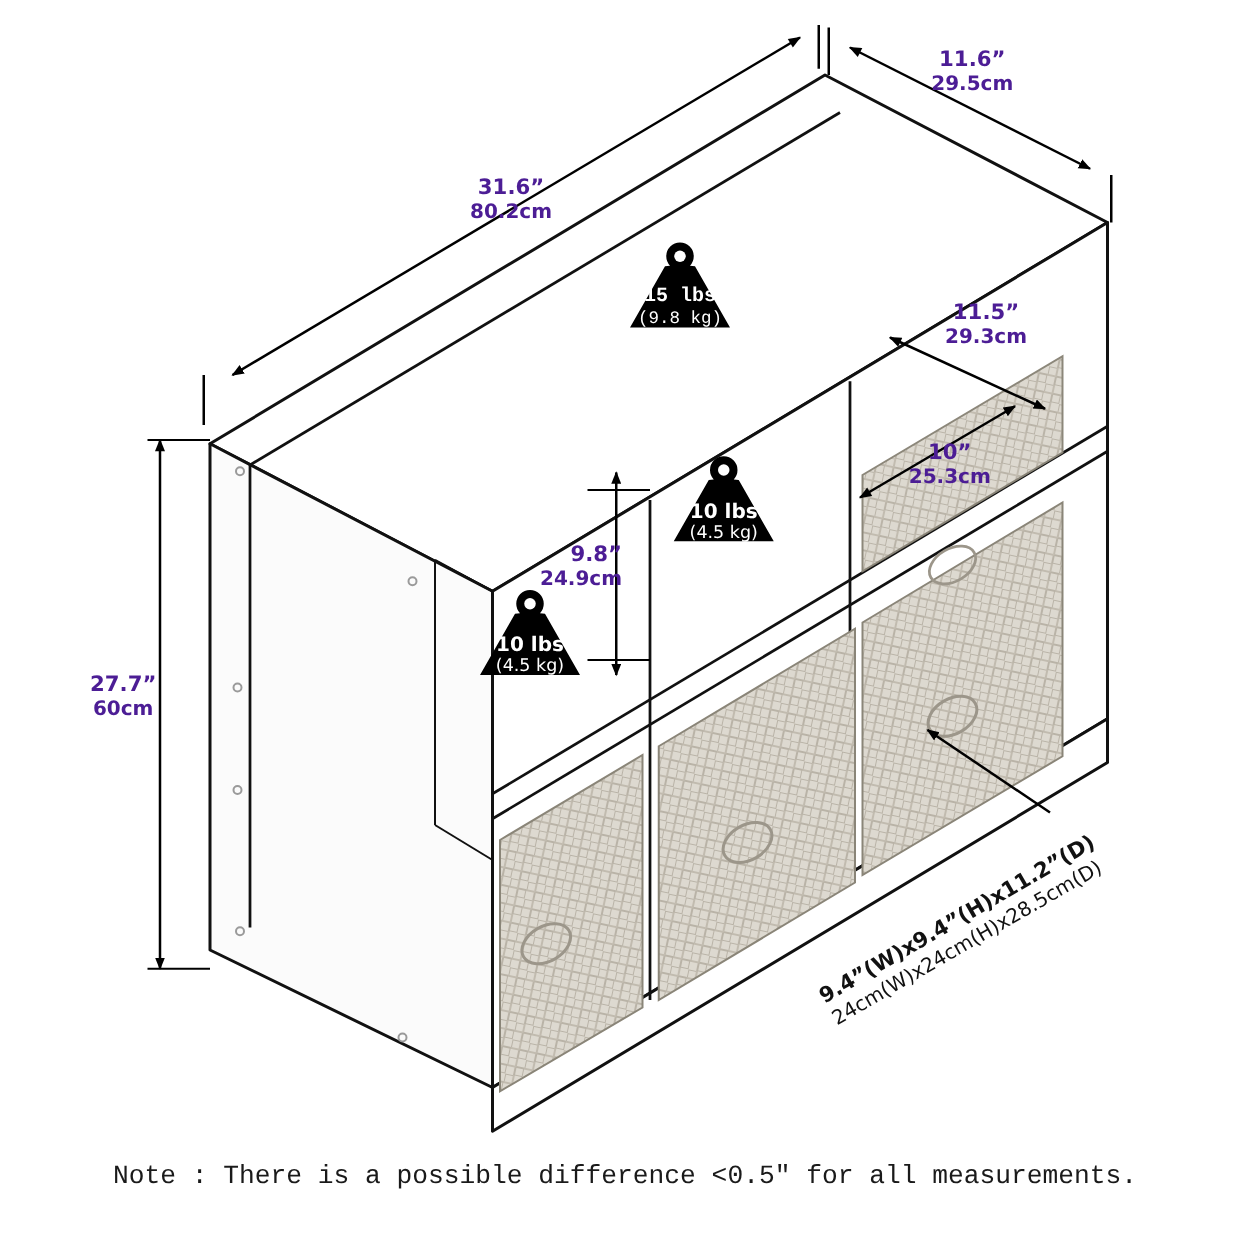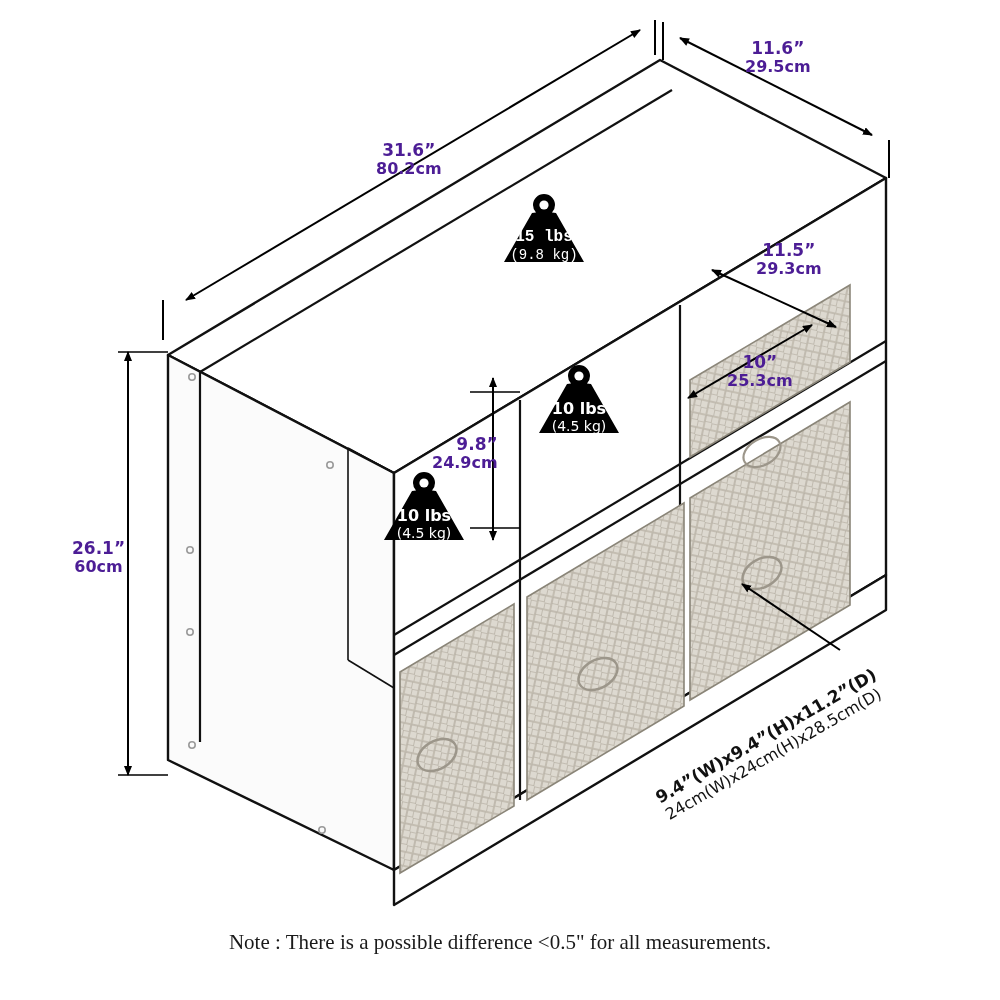--- a/index.html
+++ b/index.html
@@ -41,21 +41,21 @@
     display: block;
     font-weight: bold;
     font-size: 16px;
   }
   .note {
     position: absolute;
     left: 0;
     top: 930px;
     width: 1000px;
     text-align: center;
-    font-family: Liberation Serif, serif;
+    font-family: Liberation Mono, monospace;
     font-size: 21px;
     color: #1a1a1a;
   }
   .weight-tag {
     position: absolute;
     color: #ffffff;
     text-align: center;
     font-family: "DejaVu Sans", sans-serif;
   }
   .weight-tag .lbs {
@@ -215,21 +215,21 @@
     <span>10”</span>
     <span class="sub">25.3cm</span>
   </div>
 
   <div class="dim-label" style="left:432px; top:434px; text-align:right;">
     <span>9.8”</span>
     <span class="sub">24.9cm</span>
   </div>
 
   <div class="dim-label" style="left:72px; top:538px;">
-    <span>26.1”</span>
+    <span>27.7”</span>
     <span class="sub">60cm</span>
   </div>
 
   <div class="rot-label" style="left:652px; top:790px; transform: rotate(-30deg);">
     <span class="l1">9.4”(W)x9.4”(H)x11.2”(D)</span>
     <span class="l2">24cm(W)x24cm(H)x28.5cm(D)</span>
   </div>
 
   <div class="weight-tag" style="left:498px; top:192px; width:92px; height:72px;">
     <svg viewBox="0 0 92 72" style="position:absolute;left:0;top:0;width:92px;height:72px;">

